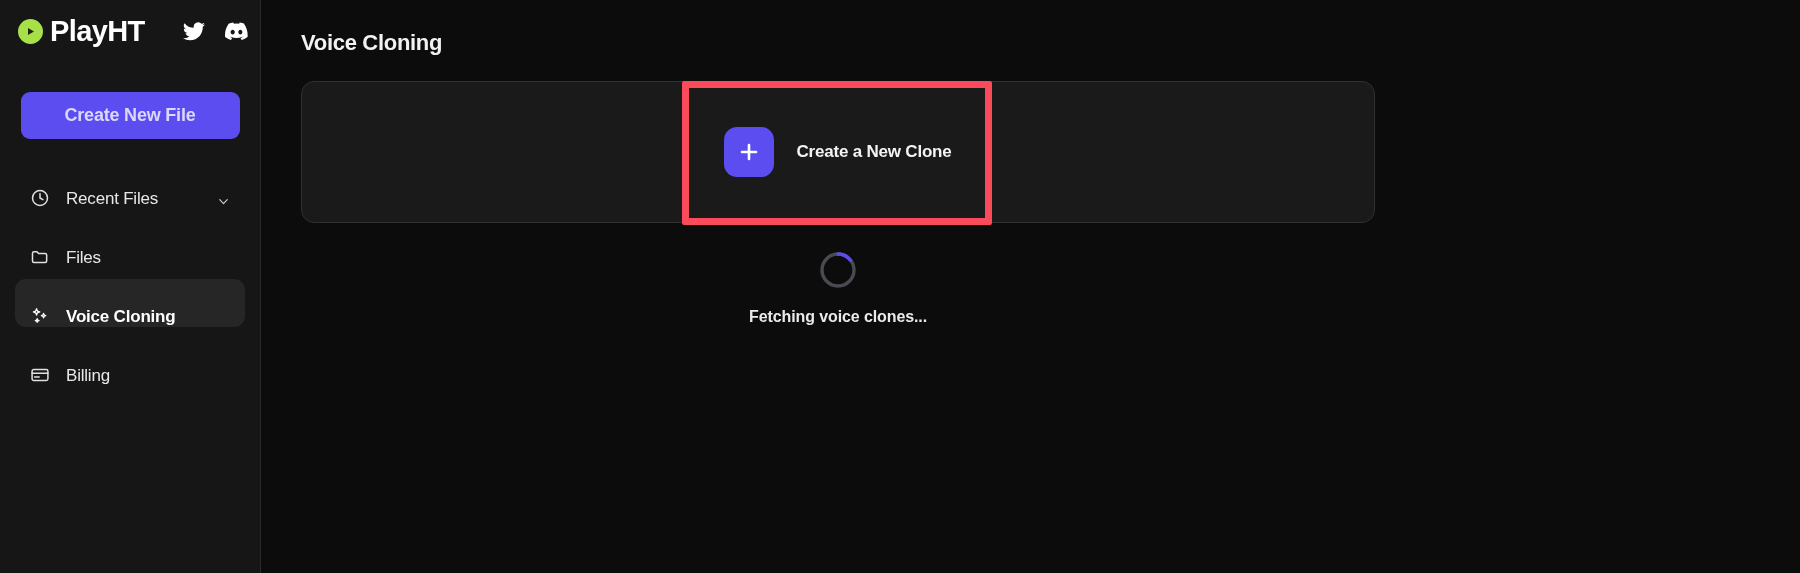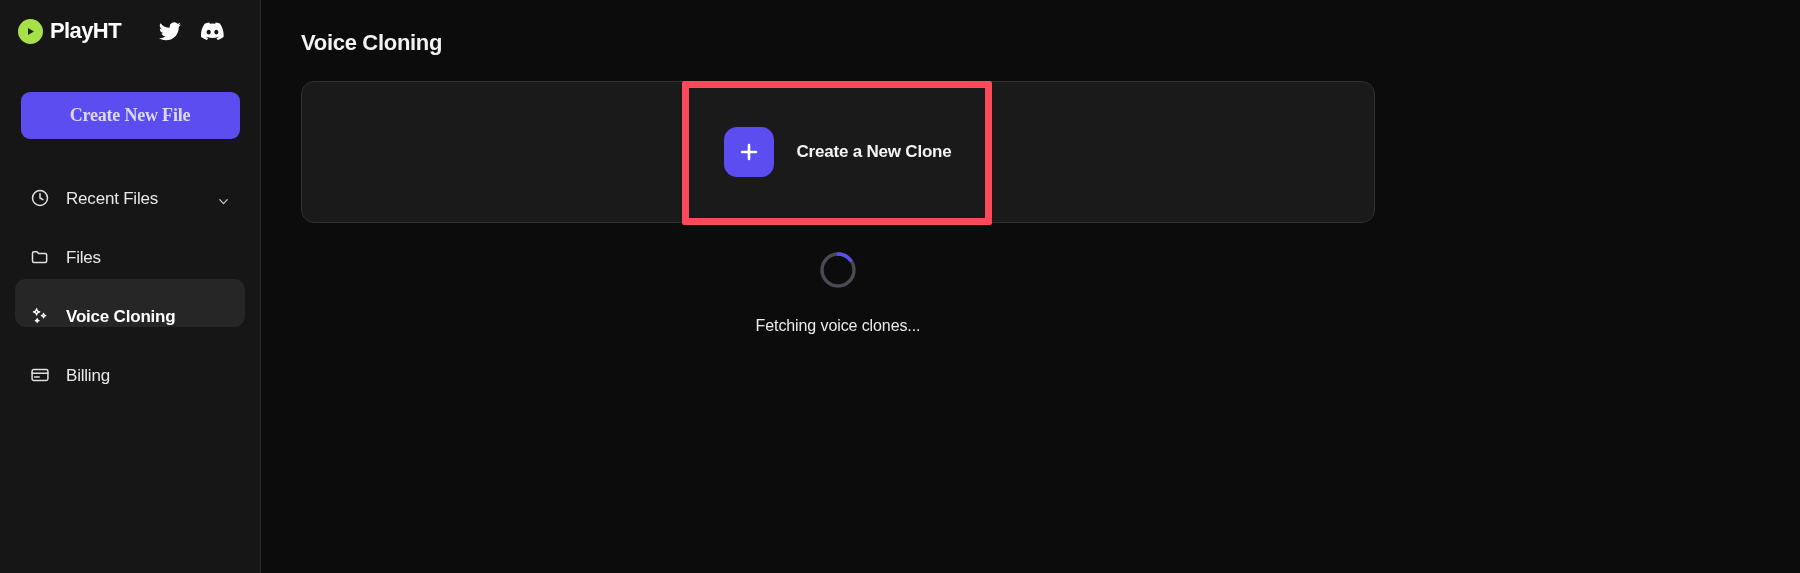--- a/index.html
+++ b/index.html
@@ -51,21 +51,21 @@
     background: #a8e04a;
     display: flex;
     align-items: center;
     justify-content: center;
     flex: 0 0 25px;
   }
 
   .logo-mark svg { display: block; }
 
   .logo-text {
-    font-size: 22px;
+    font-size: 29px;
     font-weight: bold;
     color: #ffffff;
     letter-spacing: -0.6px;
     line-height: 1;
   }
 
   .social-group {
     display: flex;
     align-items: center;
     gap: 19px;
@@ -84,21 +84,21 @@
 
   .create-file-btn {
     display: block;
     width: 219px;
     height: 47px;
     margin: 30px auto 0 auto;
     background: #5b4df0;
     border: none;
     border-radius: 9px;
     color: #dcd8fb;
-    font-family: Liberation Serif, serif;
+    font-family: Liberation Sans, sans-serif;
     font-size: 18px;
     font-weight: bold;
     letter-spacing: -0.2px;
     cursor: pointer;
   }
 
   .nav {
     margin-top: 22px;
     padding: 0 15px;
   }
@@ -233,23 +233,23 @@
   }
 
   .spinner {
     width: 42px;
     height: 42px;
     position: relative;
   }
   .spinner svg { display: block; }
 
   .loading-text {
-    margin-top: 26px;
+    margin-top: 17px;
     font-size: 16px;
-    font-weight: normal;
+    font-weight: bold;
     color: #eaeaea;
     letter-spacing: -0.1px;
   }
 </style>
 </head>
 <body>
 
 <div class="app">
 
   <aside class="sidebar">

